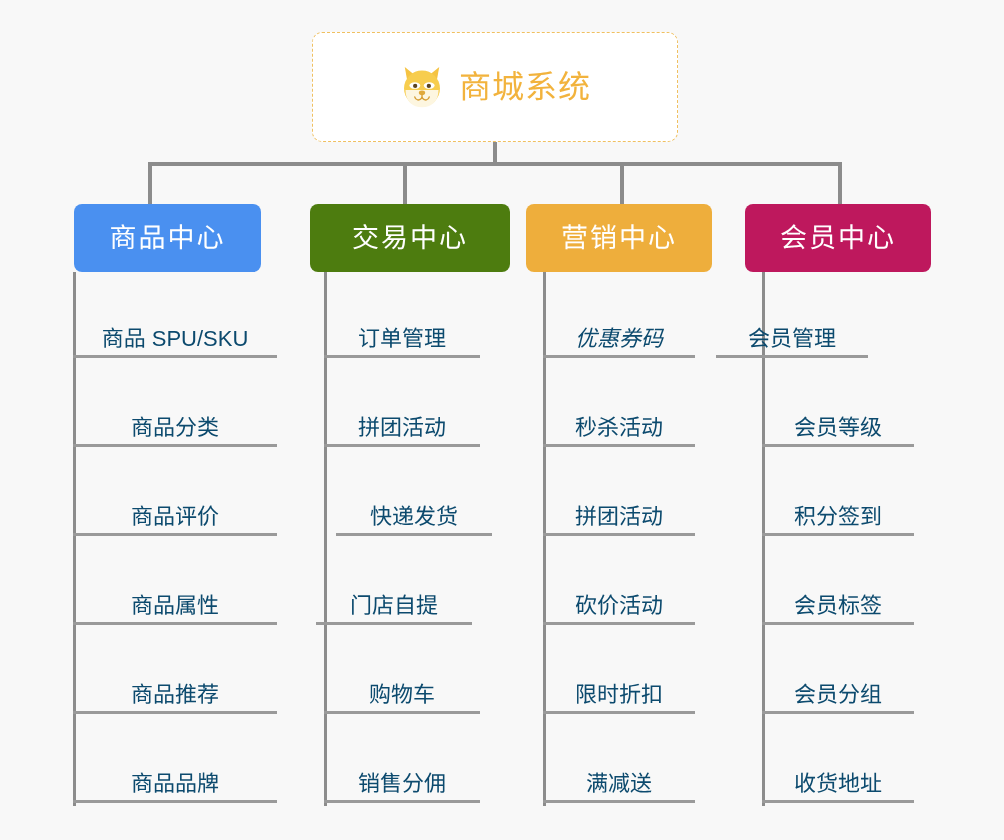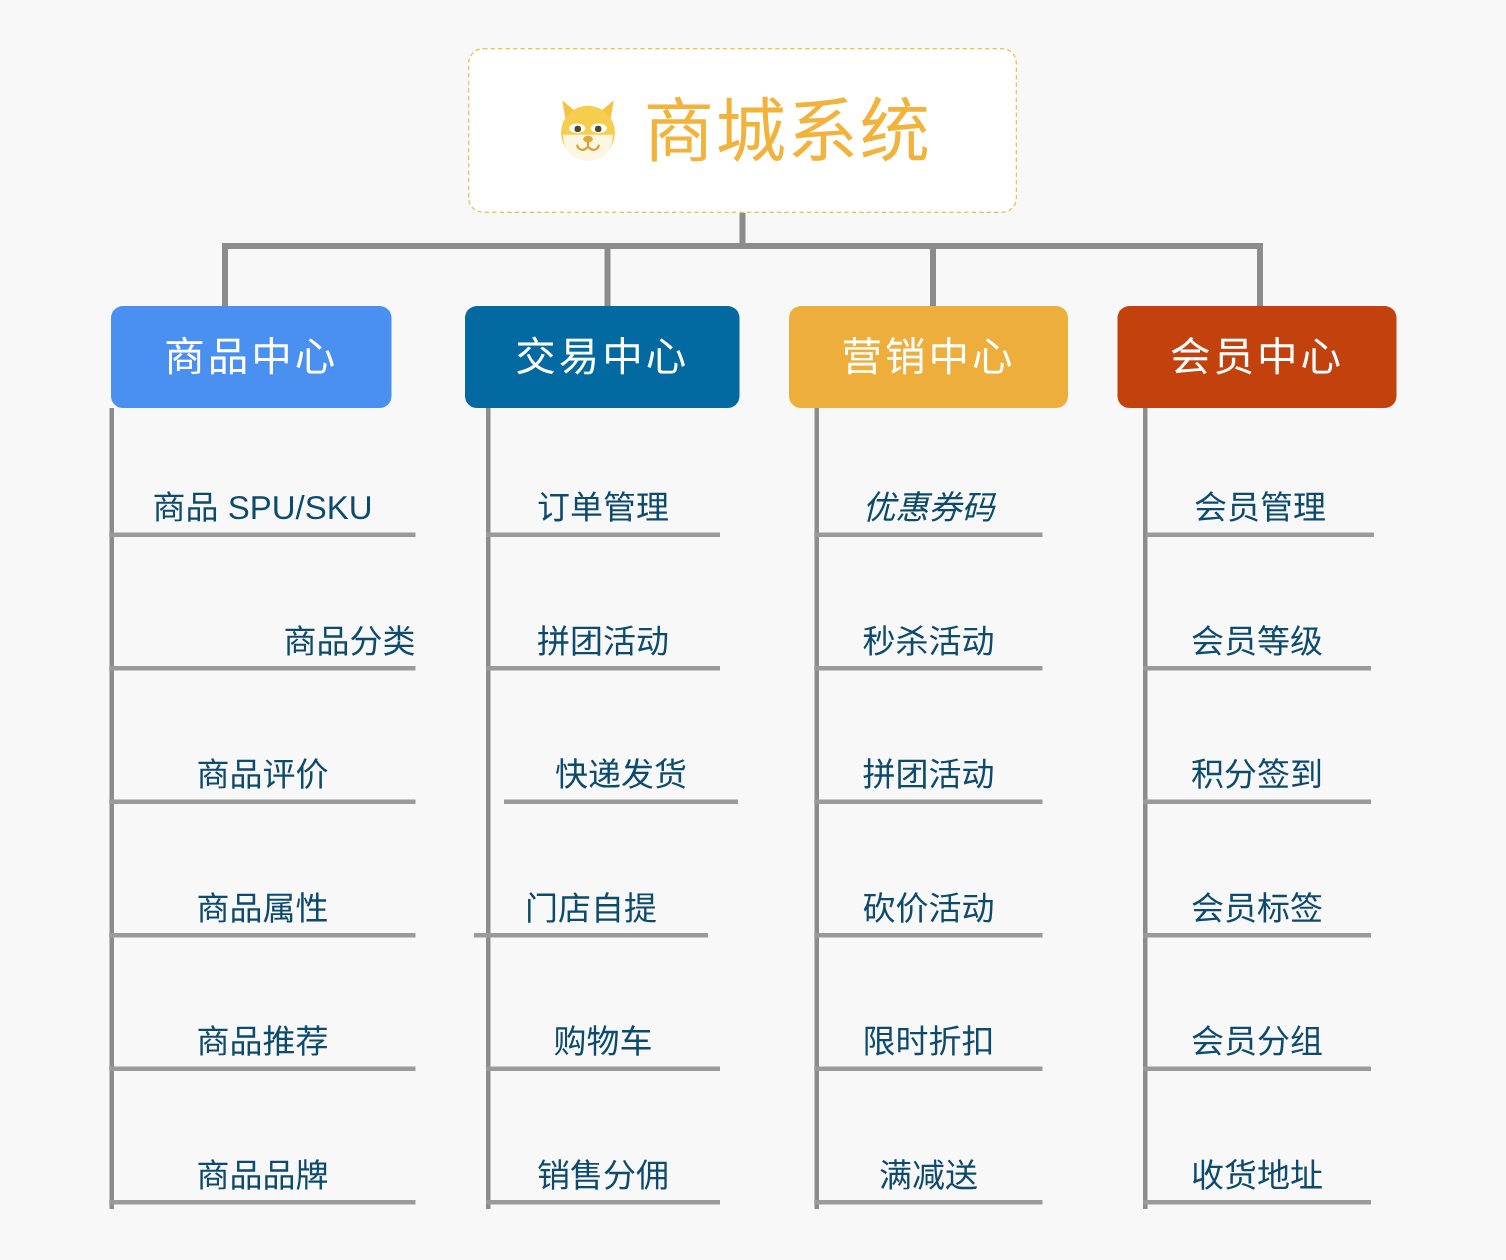--- a/index.html
+++ b/index.html
@@ -37,21 +37,21 @@
     justify-content: center;
     gap: 14px;
   }
   .root-icon {
     width: 46px;
     height: 46px;
     flex: 0 0 auto;
     display: block;
   }
   .root-title {
-    font-size: 47px;
+    font-size: 32px;
     line-height: 1;
     color: #f2b33d;
     letter-spacing: 1px;
     white-space: nowrap;
     font-weight: 400;
   }
 
   
   .conn {
     position: absolute;
@@ -152,40 +152,40 @@
       <div class="spine" style="left: 543px; height: 534px; background: rgb(140, 140, 140);"></div>
       <div class="spine" style="left: 762px; height: 534px; background: rgb(140, 140, 140);"></div>
     </div>
   <div id="columns">
       <div class="column" style="left: 58px; width: 187px; padding-left: 16px;">
         <div class="cat-box" style="background: rgb(74, 144, 240); width: 187px;">
           <span class="cat-label">商品中心</span>
         </div>
       </div>
       <div class="column" style="left: 310px; width: 183px;">
-        <div class="cat-box" style="background: #0369a1; width: 183px;">
+        <div class="cat-box" style="background: #4d7c0f; width: 200px;">
           <span class="cat-label">交易中心</span>
         </div>
       </div>
       <div class="column" style="left: 526px; width: 186px;">
         <div class="cat-box" style="background: rgb(238, 174, 60); width: 186px;">
           <span class="cat-label">营销中心</span>
         </div>
       </div>
       <div class="column" style="left: 745px; width: 186px;">
-        <div class="cat-box" style="background: #c2410c; width: 186px;">
+        <div class="cat-box" style="background: #be185d; width: 186px;">
           <span class="cat-label">会员中心</span>
         </div>
       </div>
     </div>
   <div id="leaves">
       <div class="leaf" style="left: 73px; width: 204px; top: 300px; height: 58px;">
         <span class="leaf-label">商品 SPU/SKU</span>
       </div>
-      <div class="leaf" style="left: 73px; width: 204px; top: 389px; height: 58px; justify-content: flex-end;">
+      <div class="leaf" style="left: 73px; width: 204px; top: 389px; height: 58px;">
         <span class="leaf-label">商品分类</span>
       </div>
       <div class="leaf" style="left: 73px; width: 204px; top: 478px; height: 58px;">
         <span class="leaf-label">商品评价</span>
       </div>
       <div class="leaf" style="left: 73px; width: 204px; top: 567px; height: 58px;">
         <span class="leaf-label">商品属性</span>
       </div>
       <div class="leaf" style="left: 73px; width: 204px; top: 656px; height: 58px;">
         <span class="leaf-label">商品推荐</span>
@@ -222,21 +222,21 @@
       </div>
       <div class="leaf" style="left: 543px; width: 152px; top: 567px; height: 58px;">
         <span class="leaf-label">砍价活动</span>
       </div>
       <div class="leaf" style="left: 543px; width: 152px; top: 656px; height: 58px;">
         <span class="leaf-label">限时折扣</span>
       </div>
       <div class="leaf" style="left: 543px; width: 152px; top: 745px; height: 58px;">
         <span class="leaf-label">满减送</span>
       </div>
-      <div class="leaf" style="left: 764px; width: 152px; top: 300px; height: 58px;">
+      <div class="leaf" style="left: 716px; width: 152px; top: 300px; height: 58px;">
         <span class="leaf-label">会员管理</span>
       </div>
       <div class="leaf" style="left: 762px; width: 152px; top: 389px; height: 58px;">
         <span class="leaf-label">会员等级</span>
       </div>
       <div class="leaf" style="left: 762px; width: 152px; top: 478px; height: 58px;">
         <span class="leaf-label">积分签到</span>
       </div>
       <div class="leaf" style="left: 762px; width: 152px; top: 567px; height: 58px;">
         <span class="leaf-label">会员标签</span>

